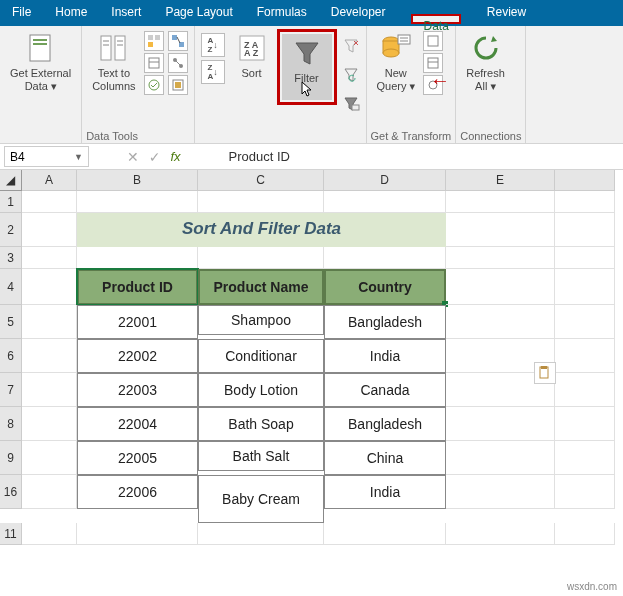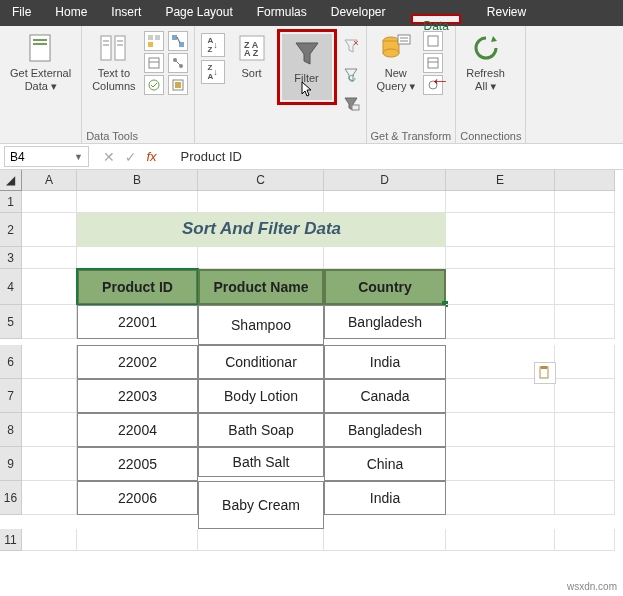--- a/index.html
+++ b/index.html
@@ -1,44 +1,44 @@
 <!DOCTYPE html>
 <html><head>
 <meta charset="utf-8">
 <style>
 * { box-sizing: border-box; margin: 0; padding: 0; }
 body { font-family: 'Segoe UI', Tahoma, sans-serif; font-size: 12px; background: #fff; width: 623px; overflow: hidden; }
 
 
-.tabs { display: flex; background: #404040; height: 26px; }
+.tabs { display: flex; background: #0369a1; height: 26px; }
 .tab { color: #fff; padding: 5px 12px; font-size: 12px; cursor: pointer; position: relative; }
 .tab.active { background: #f1f1f1; color: #217346; font-weight: 400; }
 .tab.highlight { border: 2px solid #c00000; margin: 14px; padding: 3px 10px; }
 .arrow-red { position: absolute; left: 430px; top: 67px; color: #c00000; font-size: 20px; font-weight: bold; z-index: 10; }
 
 
 .ribbon { display: flex; background: #f1f1f1; height: 118px; border-bottom: 1px solid #d4d4d4; }
 .group { display: flex; flex-direction: column; border-right: 1px solid #d4d4d4; padding: 3px 4px 0; }
 .group-body { display: flex; flex: 1; align-items: flex-start; }
 .group-label { text-align: left; font-size: 11px; color: #666; padding: 2px 0 1px; }
 .big-btn { display: flex; flex-direction: column; align-items: center; justify-content: flex-start; padding: 3px 6px; cursor: pointer; text-align: center; min-width: 50px; }
 .big-btn .icon { width: 32px; height: 32px; margin-bottom: 3px; display: flex; align-items: center; justify-content: center; }
 .big-btn .lbl { font-size: 11px; color: #444; line-height: 13px; }
 .small-btns { display: flex; flex-direction: column; gap: 2px; padding: 2px; }
 .small-btn { width: 20px; height: 20px; background: #fff; border: 1px solid #bbb; display: flex; align-items: center; justify-content: center; font-size: 9px; cursor: pointer; }
 .filter-highlight { border: 3px solid #c00000; padding: 2px; }
 .filter-side { display:flex; flex-direction:column; gap:3px; margin-left:3px; padding-top:4px;}
 .filter-side-btn { width:22px; height:26px; display:flex; align-items:center; justify-content:center; font-size:13px; color:#555;}
 
 
-.fbar { display: flex; align-items: center; height: 26px; border-bottom: 1px solid #d4d4d4; background: #fff; }
+.fbar { display: flex; align-items: center; height: 26px; border-bottom: 1px solid #d4d4d4; background: #fff; gap: 24px; }
 .namebox { width: 85px; border: 1px solid #ccc; height: 21px; margin: 2px 4px; padding: 2px 5px; font-size: 12px; display: flex; align-items: center; justify-content: space-between; }
 .namebox .dd { color: #666; font-size: 9px; }
 .fbar-btns { display: flex; gap: 10px; padding: 0 10px; color: #aaa; font-size: 14px; align-items: center; }
-.fx { font-style: italic; color: #c2410c; font-size: 13px; }
+.fx { font-style: italic; color: #4d7c0f; font-size: 13px; }
 .formula-val { padding-left: 14px; font-size: 13px; color: #333; }
 
 
 .grid { display: grid; grid-template-columns: 22px 55px 121px 126px 122px 109px 60px; }
 .col-head { background: #e6e6e6; border-right: 1px solid #ccc; border-bottom: 1px solid #ccc; text-align: center; font-size: 12px; color: #333; padding: 3px 0; }
 .col-head.corner { border-bottom: 1px solid #999; border-right: 1px solid #999; }
 .row-head { background: #e6e6e6; border-right: 1px solid #ccc; border-bottom: 1px solid #ccc; text-align: center; font-size: 12px; color: #333; display: flex; align-items: center; justify-content: center; }
 .cell { border-right: 1px solid #e0e0e0; border-bottom: 1px solid #e0e0e0; min-height: 20px; position: relative; }
 
 
@@ -315,21 +315,21 @@
   <div class="cell" style="height:36px"></div>
   <div class="cell tbl-head sel-border" style="height:36px">Product ID</div>
   <div class="cell tbl-head" style="height:36px">Product Name</div>
   <div class="cell tbl-head sel-range" style="height:36px;position:relative">Country</div>
   <div class="cell" style="height:36px"></div>
     <div class="cell" style="height:36px"></div>
 
   <div class="row-head" style="height:34px">5</div>
   <div class="cell" style="height:34px"></div>
   <div class="cell tbl-cell" style="height:34px">22001</div>
-  <div class="cell tbl-cell" style="height:40px">Shampoo</div>
+  <div class="cell tbl-cell" style="height:30px">Shampoo</div>
   <div class="cell tbl-cell" style="height:34px">Bangladesh</div>
   <div class="cell" style="height:34px"></div>
     <div class="cell" style="height:34px"></div>
 
   <div class="row-head" style="height:34px">6</div>
   <div class="cell" style="height:34px"></div>
   <div class="cell tbl-cell" style="height:34px">22002</div>
   <div class="cell tbl-cell" style="height:34px">Conditionar</div>
   <div class="cell tbl-cell" style="height:34px">India</div>
   <div class="cell" style="height:34px"></div>

